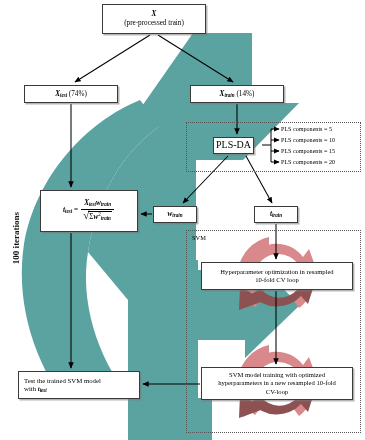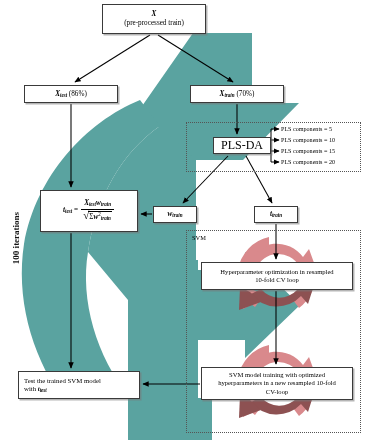--- a/index.html
+++ b/index.html
@@ -30,21 +30,21 @@
   }
   .node.left{align-items:flex-start;text-align:left;}
   .itl{font-style:italic;font-weight:bold;}
   .sub{font-size:5.1px;font-style:italic;font-weight:bold;vertical-align:-0.18em;}
   .sup{font-size:5.1px;vertical-align:0.55em;}
 
   
   #node-x        {left:102px;top:4px;  width:104px;height:30px;}
   #node-xtest    {left:24px; top:85px; width:94px; height:18px;}
   #node-xtrain   {left:190px;top:85px; width:94px; height:18px;}
-  #node-plsda    {left:213px;top:137px;width:58px; height:17px; font-size:12px;}
+  #node-plsda    {left:213px;top:137px;width:41px; height:17px; font-size:10px;}
   #node-ttest    {left:40px; top:190px;width:98px; height:42px;}
   #node-wtrain   {left:153px;top:206px;width:44px; height:17px;}
   #node-ttrain   {left:254px;top:206px;width:44px; height:17px;}
   #node-hyper    {left:201px;top:262px;width:152px;height:28px;font-size:6.6px;}
   #node-svmtrain {left:201px;top:367px;width:152px;height:33px;font-size:6.6px;}
   #node-testsvm  {left:18px; top:371px;width:122px;height:28px;font-size:6.8px;
                   align-items:flex-start;text-align:left;padding:3px 5px;justify-content:center;}
 
   
   .pls-item{
@@ -318,28 +318,28 @@
   <div class="node" id="node-x">
     <div>
       <span class="itl">X</span>
     </div>
     <div>(pre-processed train)</div>
   </div>
 
   <div class="node" id="node-xtest">
     <div>
       <span class="itl">X</span><span class="sub">test</span>
-      <span>(86%)</span>
+      <span>(74%)</span>
     </div>
   </div>
 
   <div class="node" id="node-xtrain">
     <div>
       <span class="itl">X</span><span class="sub">train</span>
-      <span>(70%)</span>
+      <span>(14%)</span>
     </div>
   </div>
 
   <div class="node" id="node-plsda">PLS-DA</div>
 
   <div class="pls-item" style="top:126px">PLS components = 5</div>
   <div class="pls-item" style="top:137px">PLS components = 10</div>
   <div class="pls-item" style="top:148px">PLS components = 15</div>
   <div class="pls-item" style="top:159px">PLS components = 20</div>
 

